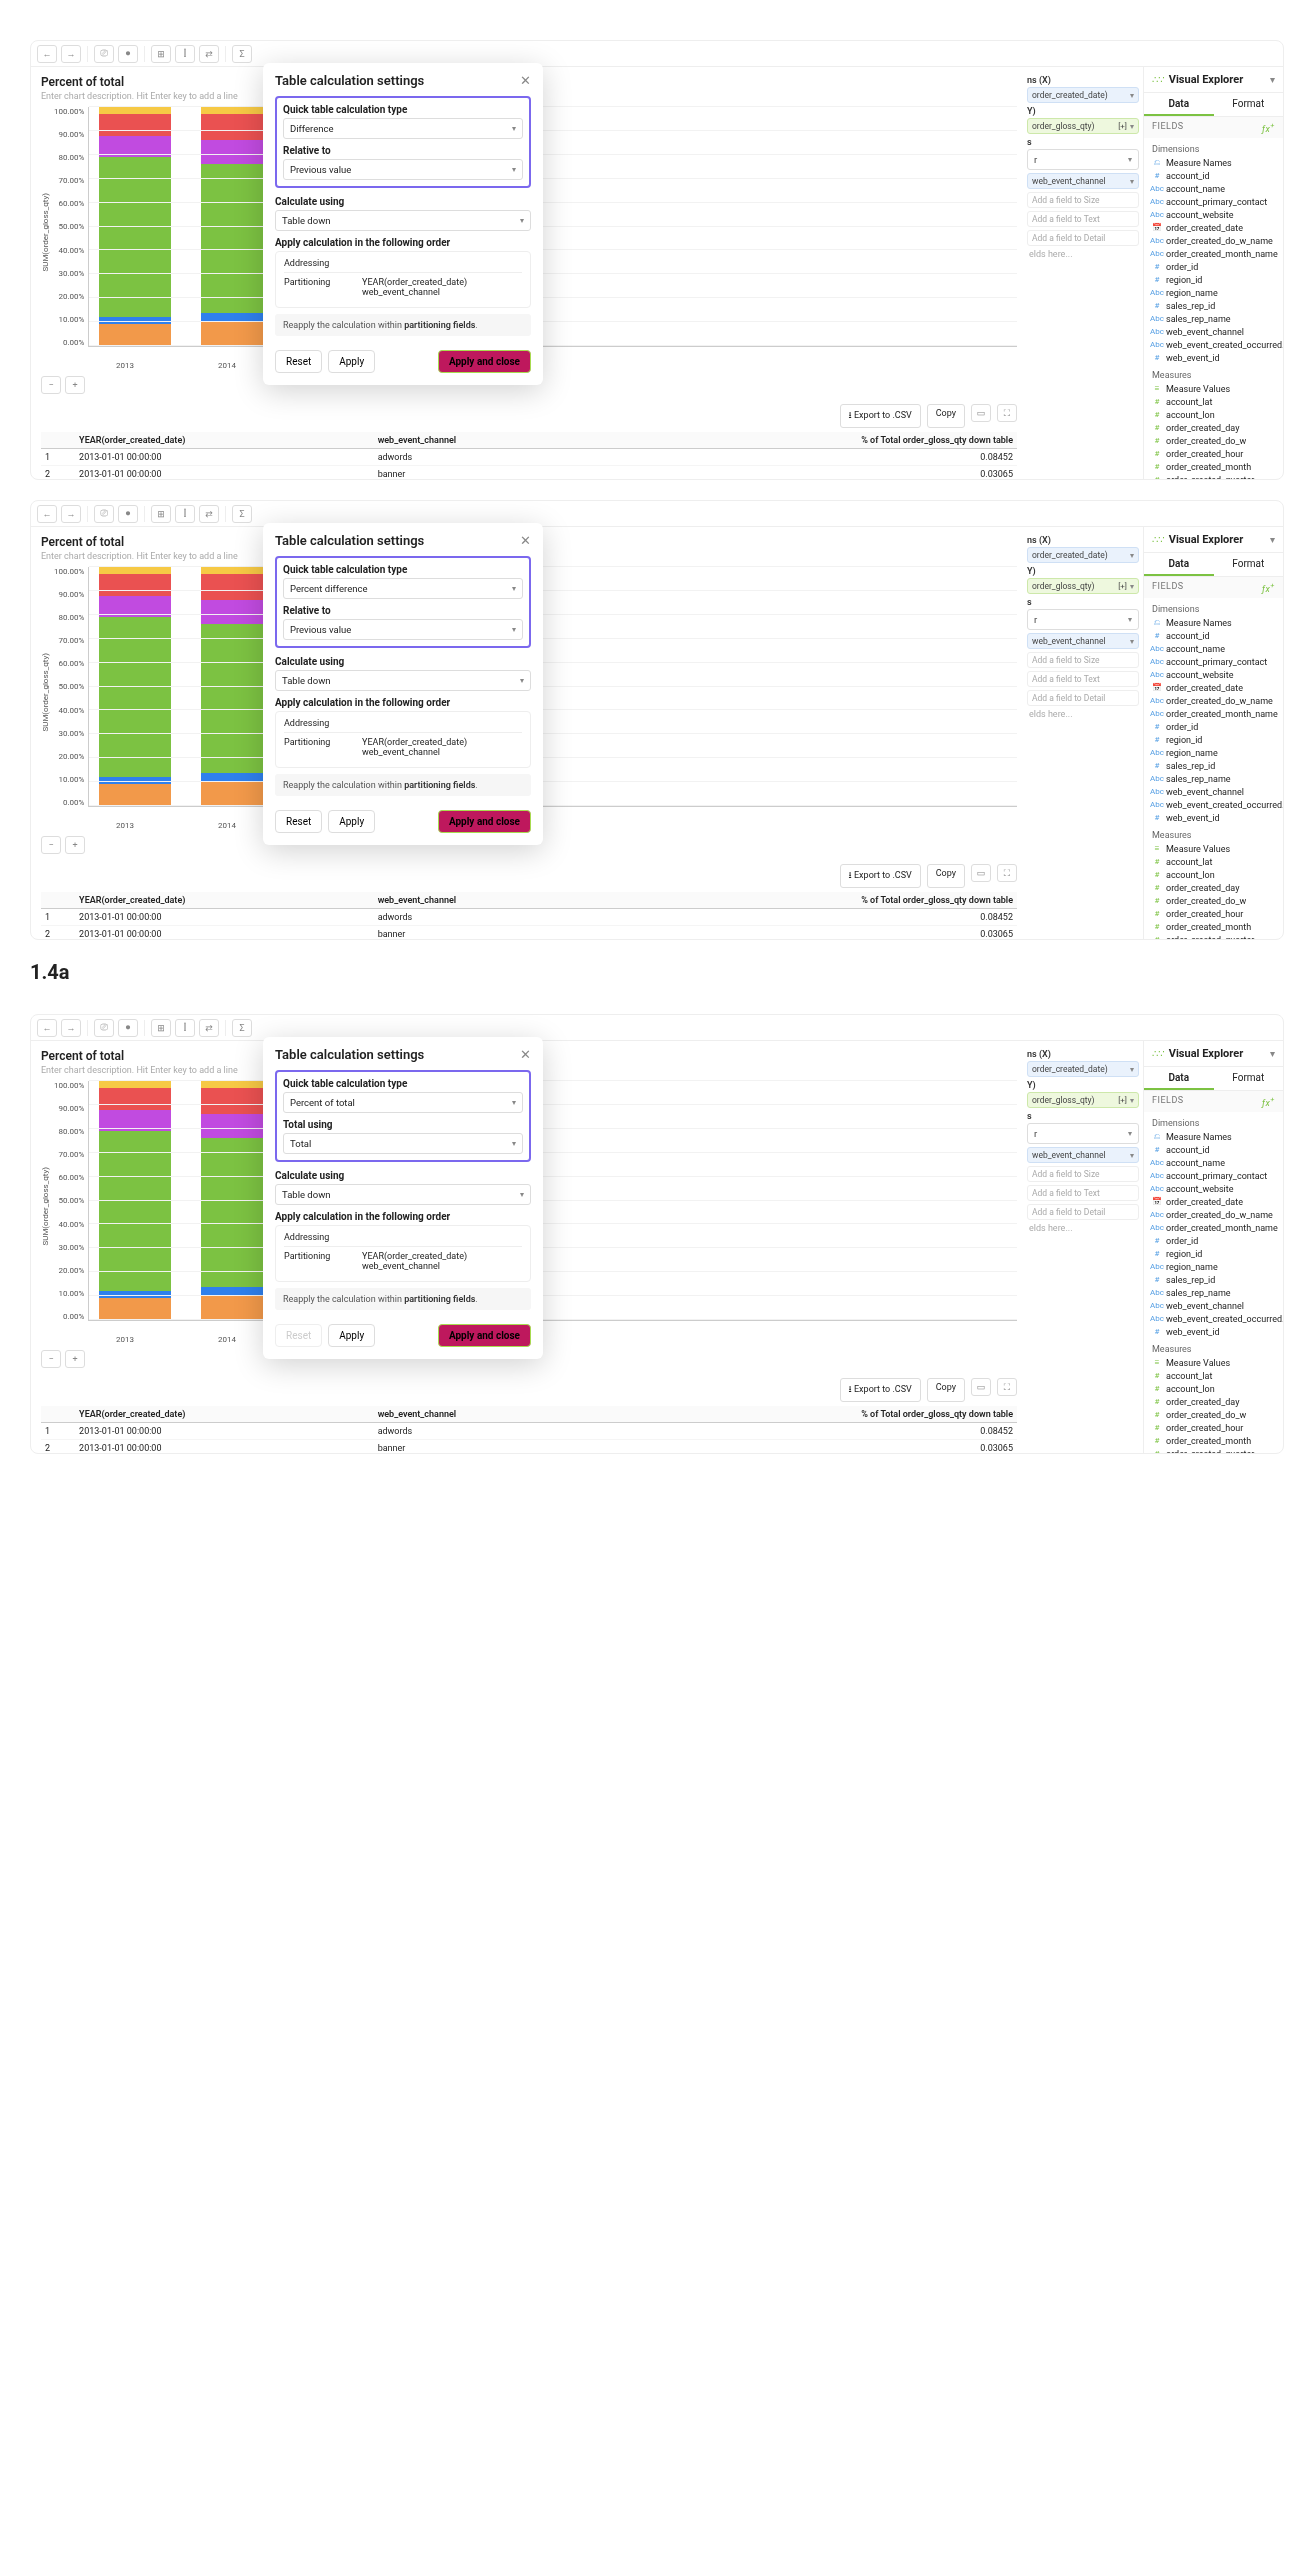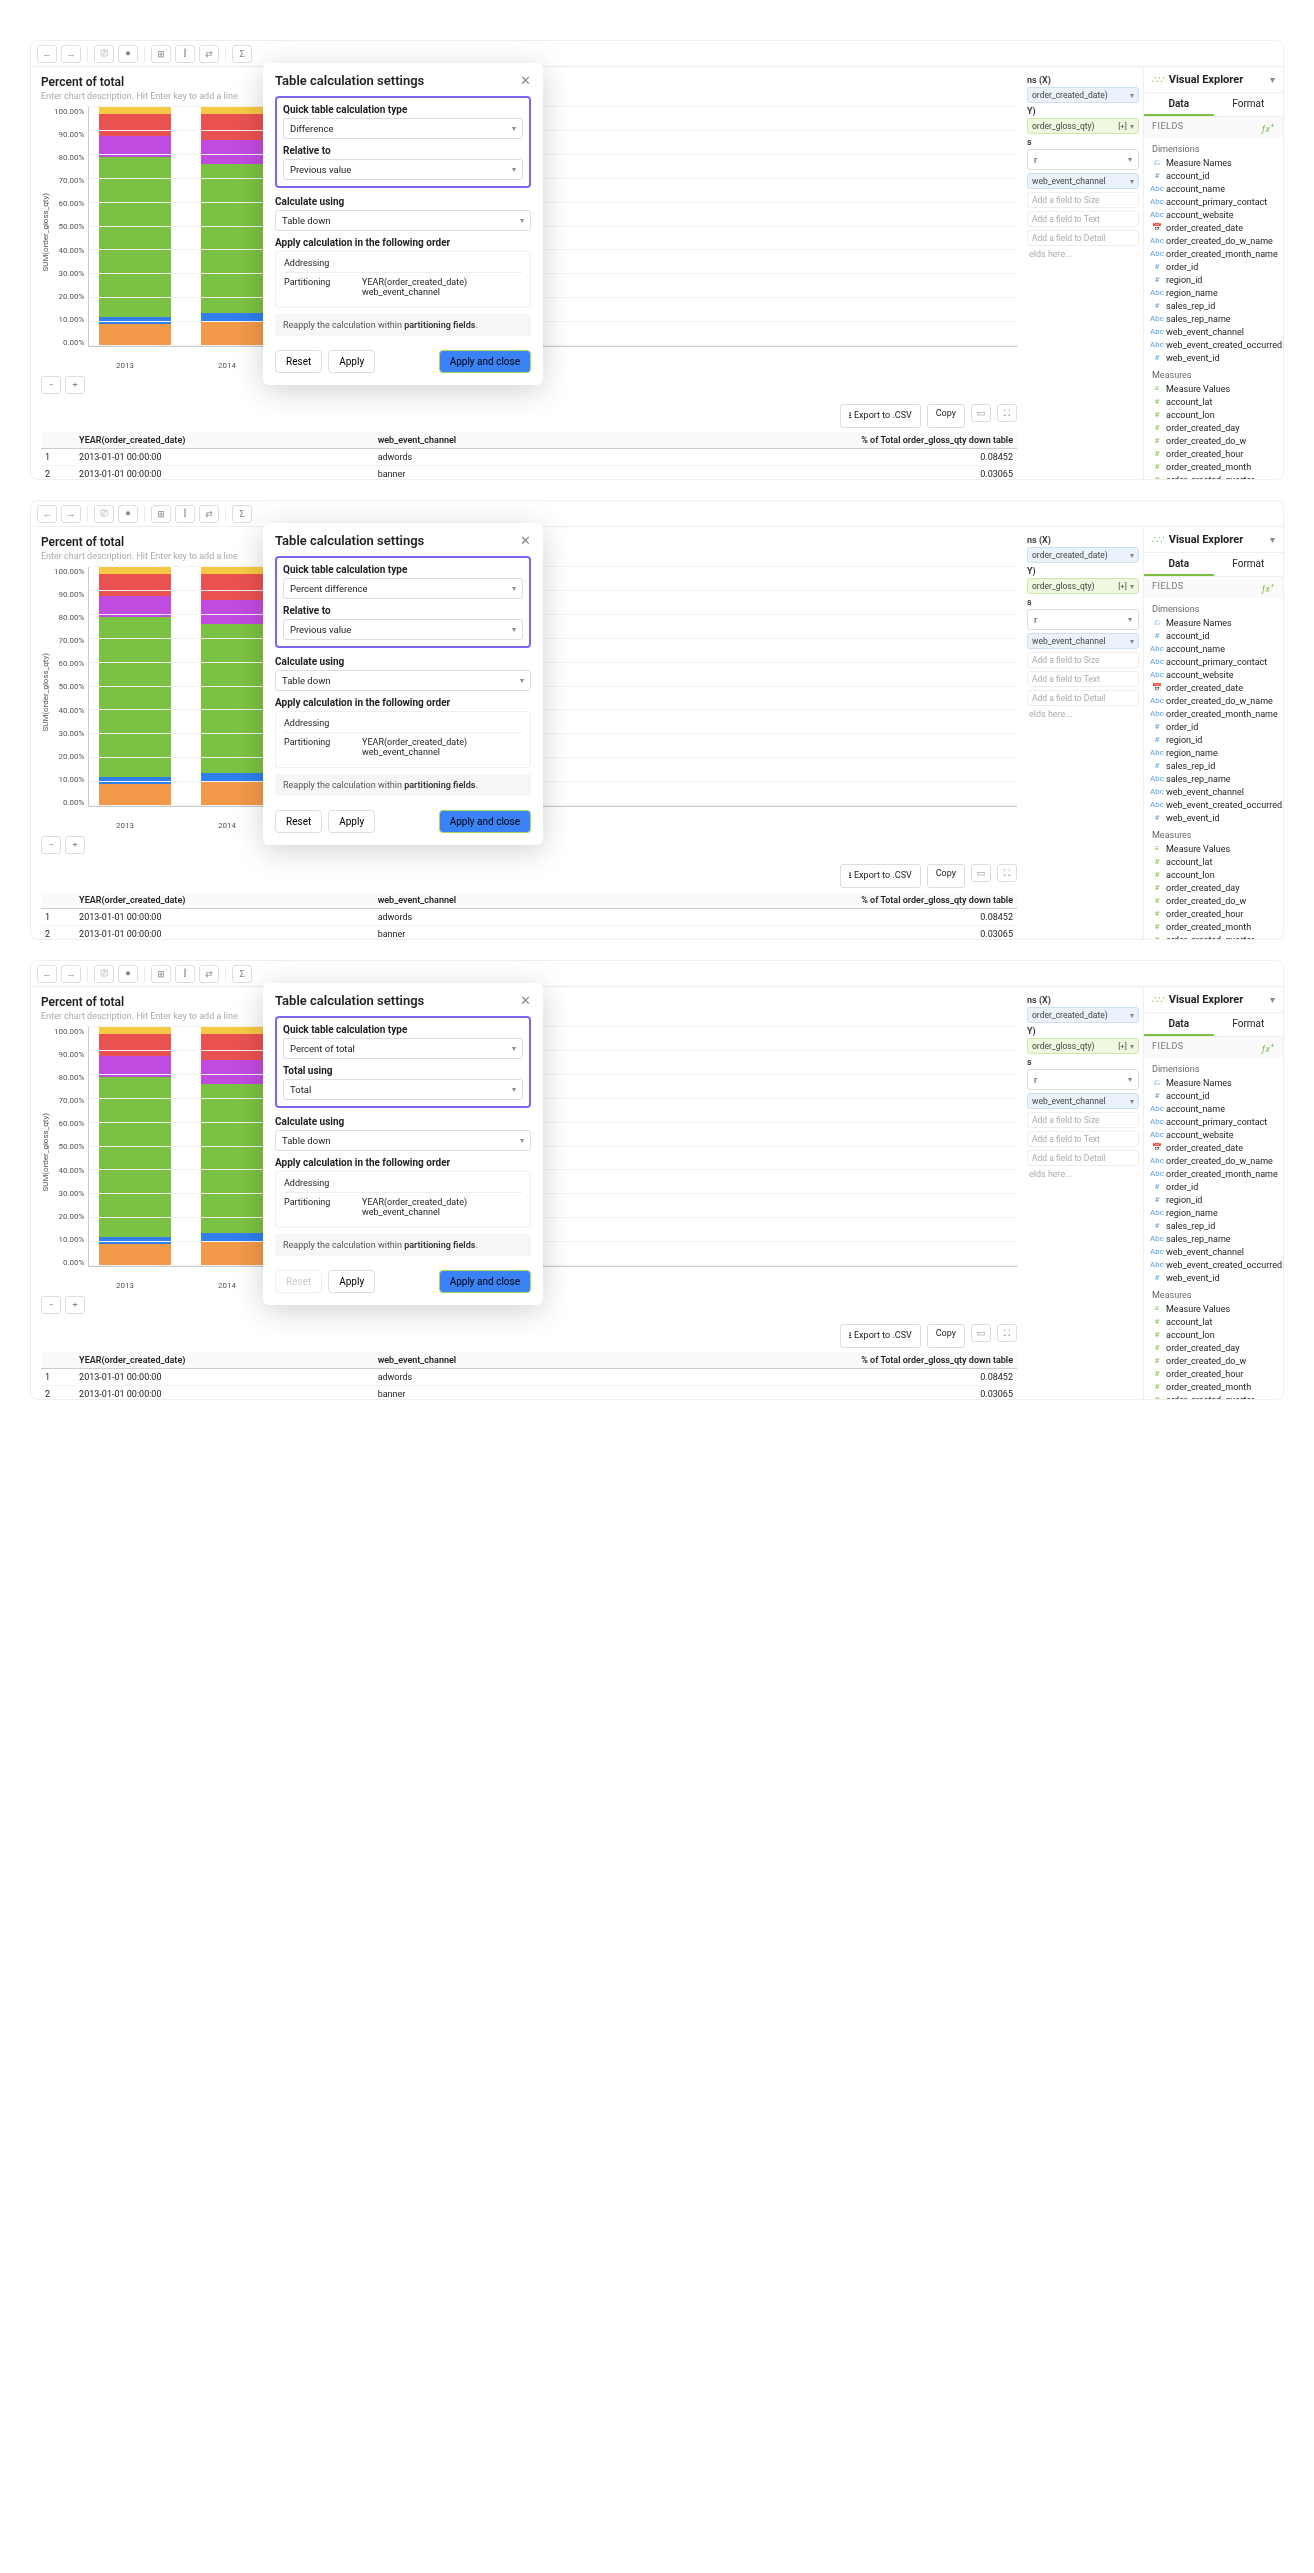--- a/index.html
+++ b/index.html
@@ -64,21 +64,21 @@
   .sel{width:100%;border:1px solid #ddd;border-radius:3px;padding:4px 6px;font-size:9.5px;display:flex;justify-content:space-between;align-items:center;background:#fff;margin-bottom:6px}
   .sel .caret{color:#888;font-size:8px}
   .abox{border:1px solid #eee;border-radius:4px;padding:6px 8px;margin-bottom:6px;font-size:9px}
   .arow{display:flex;margin-bottom:4px}
   .ak{width:78px;font-weight:400}
   .av{flex:1}
   .note{background:#f6f6f6;border-radius:3px;padding:6px 8px;font-size:9px;color:#555}
   .note b{font-weight:600;color:#333}
   .mbuttons{display:flex;justify-content:space-between;align-items:center;margin-top:14px}
   .btn{border:1px solid #ddd;border-radius:4px;padding:5px 10px;font-size:10px;background:#fff}
-  .btn.primary{background:#3b82f6;border-color:#a8db4f;font-weight:400}
+  .btn.primary{background:#be185d;border-color:#a8db4f;font-weight:700}
   .btn.ghost{color:#ccc;border-color:#eee}
   .drop{color:#aaa;font-size:9px;margin-left:2px;margin-top:2px}
 </style>
 </head>
 <body>
 
 <div id="root">
     <div class="instance">
       <div class="topbar">
         <div class="tbtn">←</div>
@@ -658,20 +658,21 @@
         <div class="note">Reapply the calculation within <b>partitioning fields</b>.</div>
         <div class="mbuttons">
           <div style="display:flex;gap:6px">
             <button class="btn ">Reset</button>
             <button class="btn">Apply</button>
           </div>
           <button class="btn primary">Apply and close</button>
         </div>
       </div>
     </div>
+    <div class="fig-label">1.4a</div>
     <div class="instance">
       <div class="topbar">
         <div class="tbtn">←</div>
         <div class="tbtn">→</div>
         <div class="sep"></div>
         <div class="tbtn">⎚</div>
         <div class="tbtn">⏺</div>
         <div class="sep"></div>
         <div class="tbtn">⊞</div>
         <div class="tbtn">⫿</div>

